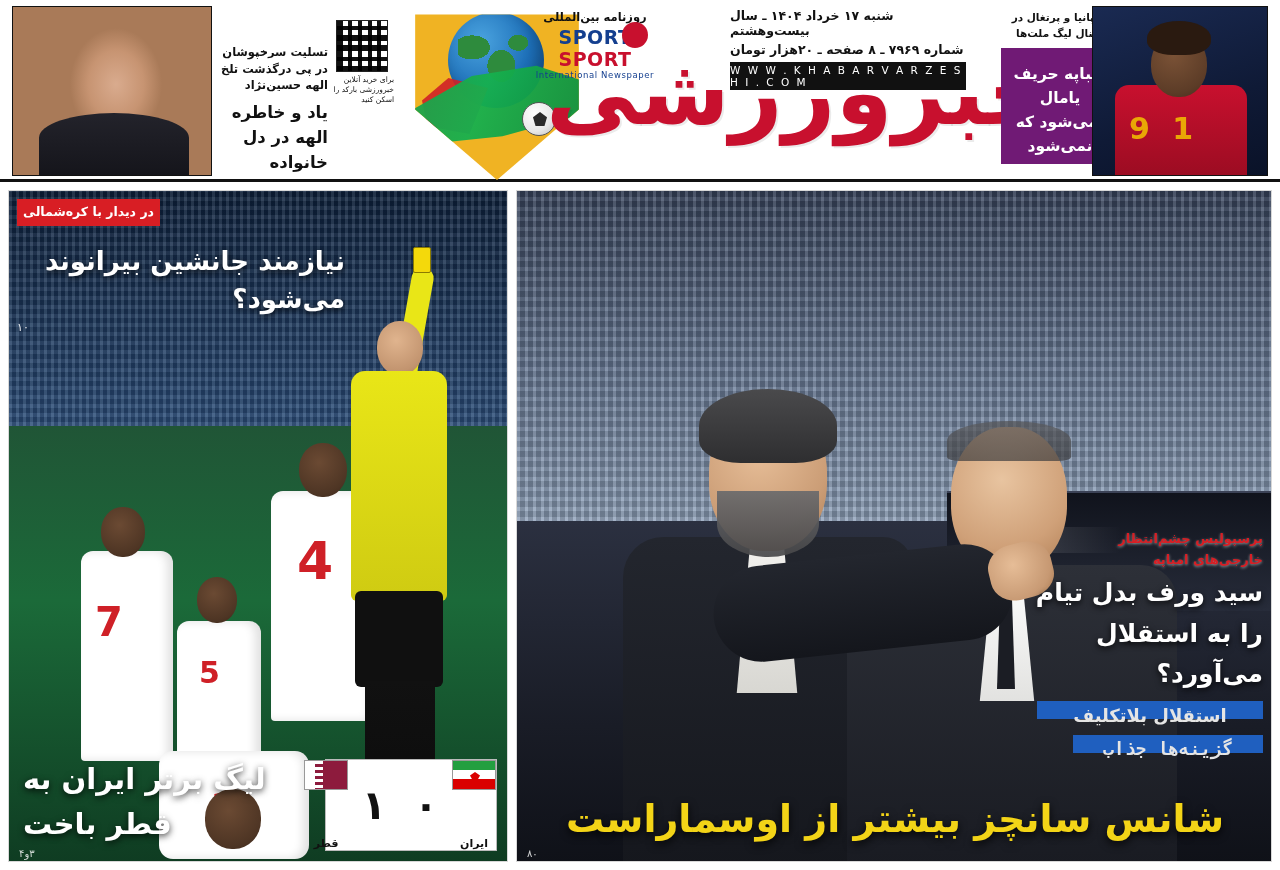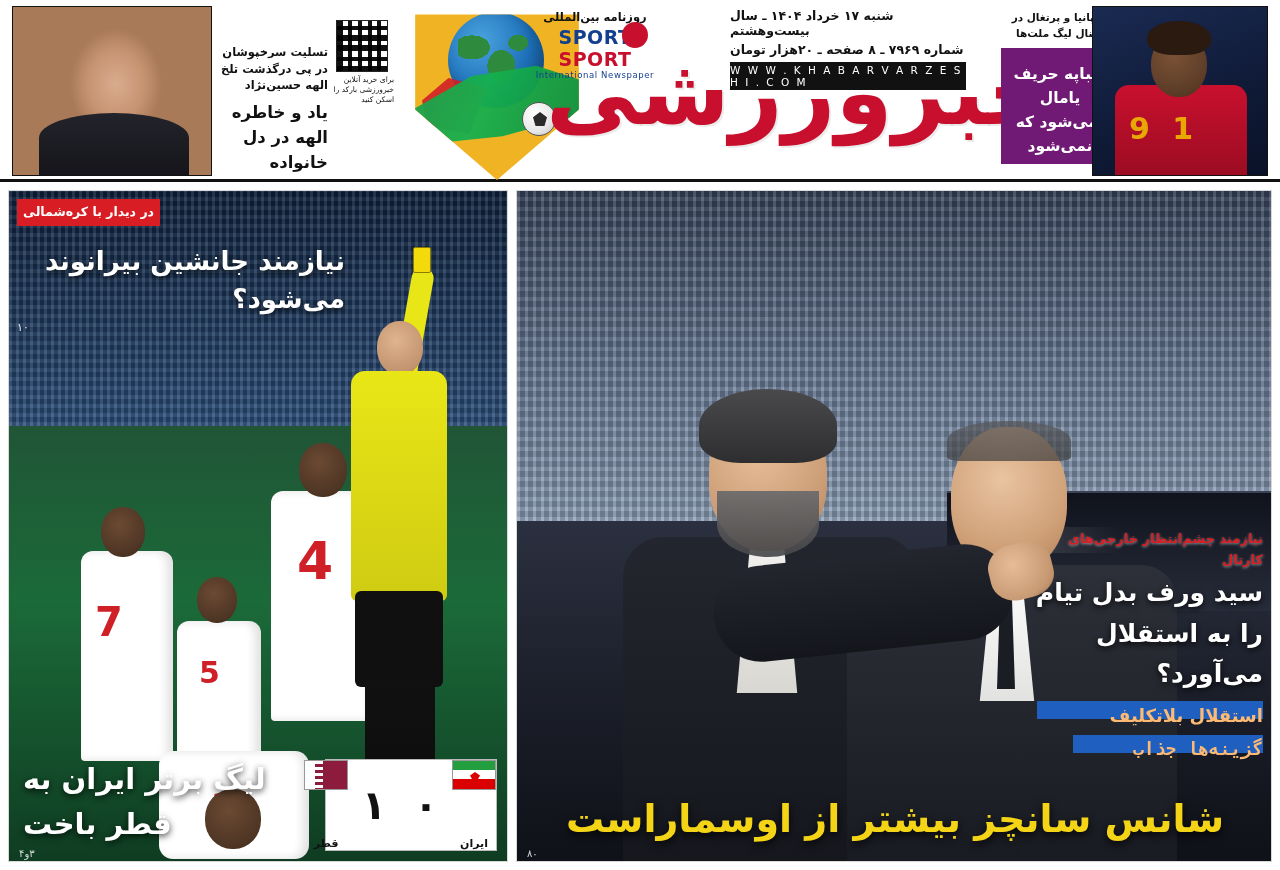--- a/index.html
+++ b/index.html
@@ -419,21 +419,21 @@
     text-shadow: 0 1px 3px rgba(255,255,255,.55);
   }
   .main-sub{
     position:absolute; top:382px; left:496px; width:250px;
     color:#ffffff; direction:rtl; text-align:right;
     font-size:25px; font-weight:800; line-height:1.62;
     text-shadow: 0 2px 6px rgba(0,0,0,.85);
   }
   .blue-line{
     position:absolute; left:520px; width:226px; height:18px;
-    background:#1f5fbf; color:#fdba74; direction:rtl; text-align:right;
+    background:#1f5fbf; color:#e5e5e5; direction:rtl; text-align:center;
     font-size:18px; font-weight:800; line-height:30px;
   }
   .bl1{ top:510px; }
   .bl2{ top:544px; left:556px; width:190px;font-family:Liberation Mono, monospace;}
   .main-head{
     position:absolute; bottom:16px; left:8px; width:740px;
     color:#f3d417; direction:rtl; text-align:center;
     font-size:38px; font-weight:800; line-height:1.35;
     text-shadow: 0 3px 8px rgba(0,0,0,.85);
   }
@@ -585,21 +585,21 @@
           <div class="shirt"></div>
           <div class="tie"></div>
           <div class="head"></div>
           <div class="hair"></div>
         </div>
 
         <div class="arm-reach"></div>
         <div class="hand"></div>
       </div>
 
-      <div class="main-kicker">نیازمند چشم‌انتظار خارجی‌های کارتال</div>
+      <div class="main-kicker">پرسپولیس چشم‌انتظار خارجی‌های امباپه</div>
       <div class="main-sub">سید ورف بدل تیام را به استقلال می‌آورد؟</div>
       <div class="blue-line bl1">استقلال بلاتکلیف</div>
       <div class="blue-line bl2">گزینه‌ها جذاب</div>
       <div class="main-head">شانس سانچز بیشتر از اوسماراست</div>
       <div class="pg-mark">۸۰</div>
     </div>
 
   </div>
 </div>
 

